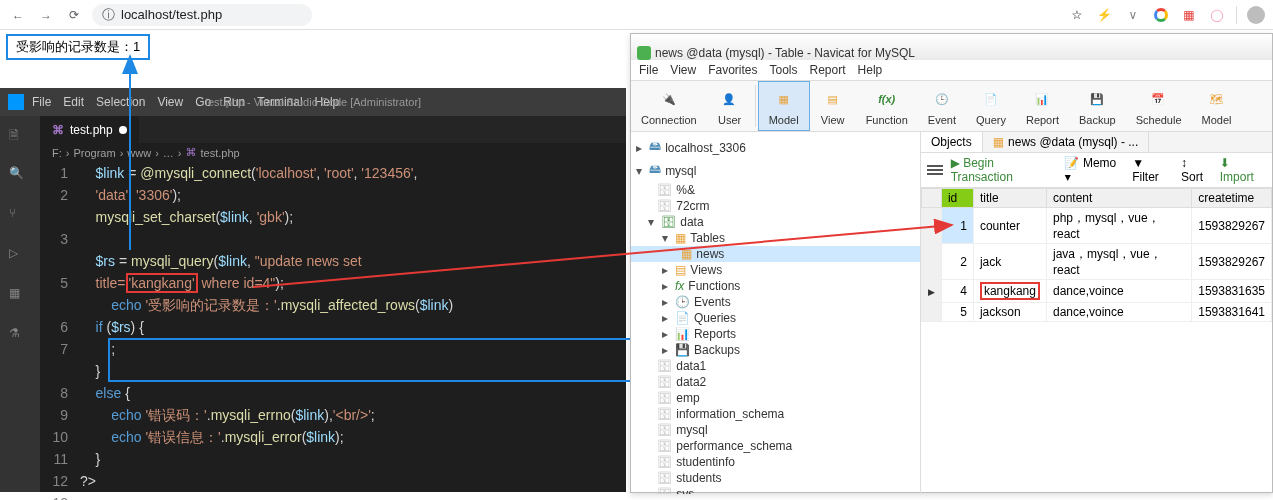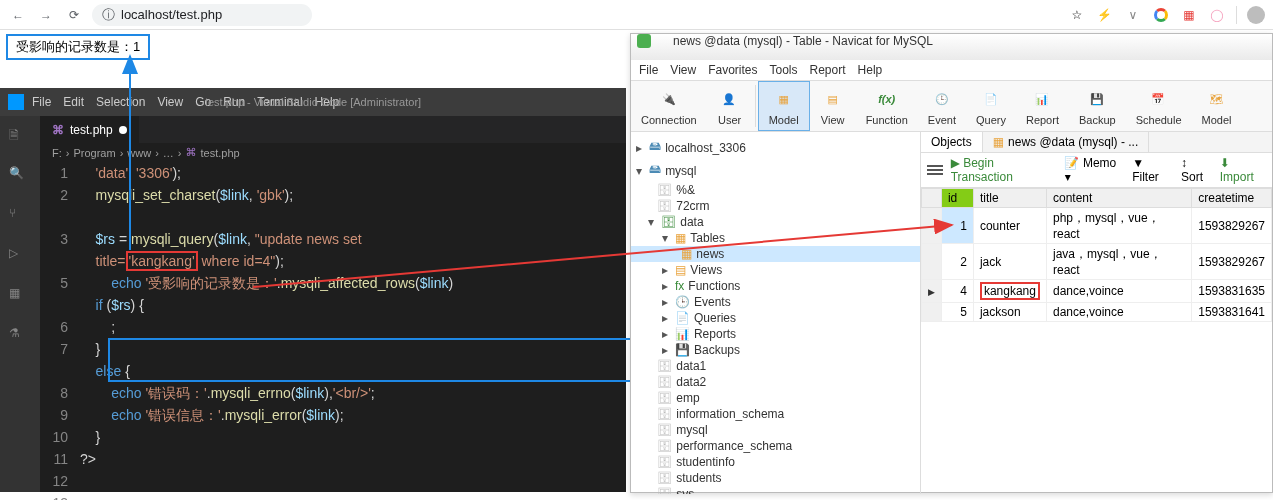--- a/index.html
+++ b/index.html
@@ -40,21 +40,21 @@
 .c-fn  { color:#dcdcaa; }
 .c-str { color:#ce9178; }
 .c-var { color:#9cdcfe; }
 .c-pun { color:#d4d4d4; }
 .c-op  { color:#d4d4d4; }
 .red-box { border:2px solid #e53935; padding:0 1px; }
 .blue-box { position:absolute; border:2px solid #1e88e5; }
 
 
 .navicat { position:absolute; left:630px; top:33px; width:643px; height:460px; background:#fff; border:1px solid #bbb; box-shadow:0 2px 6px rgba(0,0,0,.15); font-size:12px; }
-.nv-title { height:26px; background:linear-gradient(#fff,#eaeaea); display:flex; align-items:flex-start; padding:0 6px; gap:22px; color:#333; }
+.nv-title { height:26px; background:linear-gradient(#fff,#eaeaea); display:flex; align-items:flex-end; padding:0 6px; gap:4px; color:#333; }
 .nv-green { width:14px; height:14px; background:#4caf50; border-radius:3px; }
 .nv-menu { display:flex; gap:12px; padding:3px 8px; color:#333; border-bottom:1px solid #ddd; }
 .nv-toolbar { display:flex; background:#f8f8f8; border-bottom:1px solid #ddd; }
 .nv-tool { display:flex; flex-direction:column; align-items:center; justify-content:center; padding:4px 10px; gap:2px; color:#333; font-size:11px; }
 .nv-tool.active { background:#d8e8f8; border:1px solid #6ab0e8; }
 .nv-ico { width:26px; height:26px; display:flex; align-items:center; justify-content:center; }
 .nv-body { display:flex; height:calc(100% - 96px); }
 .nv-tree { width:290px; border-right:1px solid #ddd; padding:4px 0; overflow:auto; }
 .nv-tree .nd { display:flex; align-items:center; gap:4px; padding:1px 4px; color:#333; white-space:nowrap; }
 .nv-tree .nd .tw { width:12px; text-align:center; color:#555; }
@@ -157,20 +157,21 @@
             <div>7</div>
             <div></div>
             <div>8</div>
             <div>9</div>
             <div>10</div>
             <div>11</div>
             <div>12</div>
             <div>13</div>
         </div>
         <div class="src">
+<div class="ln">    <span class="c-var">$link</span><span class="c-op"> = </span><span class="c-fn">@mysqli_connect</span><span class="c-pun">(</span><span class="c-str">'localhost'</span><span class="c-pun">, </span><span class="c-str">'root'</span><span class="c-pun">, </span><span class="c-str">'123456'</span><span class="c-pun">,</span></div>
 <div class="ln">    <span class="c-str">'data'</span><span class="c-pun">, </span><span class="c-str">'3306'</span><span class="c-pun">);</span></div>
 <div class="ln">    <span class="c-fn">mysqli_set_charset</span><span class="c-pun">(</span><span class="c-var">$link</span><span class="c-pun">, </span><span class="c-str">'gbk'</span><span class="c-pun">);</span></div>
 <div class="ln"></div>
 <div class="ln">    <span class="c-var">$rs</span><span class="c-op"> = </span><span class="c-fn">mysqli_query</span><span class="c-pun">(</span><span class="c-var">$link</span><span class="c-pun">, </span><span class="c-str">"update news set</span></div>
 <div class="ln">    <span class="c-str">title=</span><span class="c-str red-box">'kangkang'</span><span class="c-str"> where id=4"</span><span class="c-pun">);</span></div>
 <div class="ln">        <span class="c-key">echo</span><span> </span><span class="c-str">'受影响的记录数是：'</span><span class="c-pun">.</span><span class="c-fn">mysqli_affected_rows</span><span class="c-pun">(</span><span class="c-var">$link</span><span class="c-pun">)</span></div>
 <div class="ln">    <span class="c-key">if</span><span class="c-pun"> (</span><span class="c-var">$rs</span><span class="c-pun">) {</span></div>
 <div class="ln">        <span class="c-pun">;</span></div>
 <div class="ln">    <span class="c-pun">}</span></div>
 <div class="ln">    <span class="c-key">else</span><span class="c-pun"> {</span></div>
@@ -279,21 +280,21 @@
           <span style="color:#e8a33d">▦</span>
           <span>news</span>
         </div>
       <div class="nd" style="padding-left:28px">
           <span class="tw">▸</span>
           <span style="color:#e8a33d">▤</span>
           <span>Views</span>
         </div>
       <div class="nd" style="padding-left:28px">
           <span class="tw">▸</span>
-          <span style="color:#3a8a3a;">fx</span>
+          <span style="color:#3a8a3a;font-style:italic">fx</span>
           <span>Functions</span>
         </div>
       <div class="nd" style="padding-left:28px">
           <span class="tw">▸</span>
           <span style="color:#3a8a3a">🕒</span>
           <span>Events</span>
         </div>
       <div class="nd" style="padding-left:28px">
           <span class="tw">▸</span>
           <span style="color:#e8a33d">📄</span>

